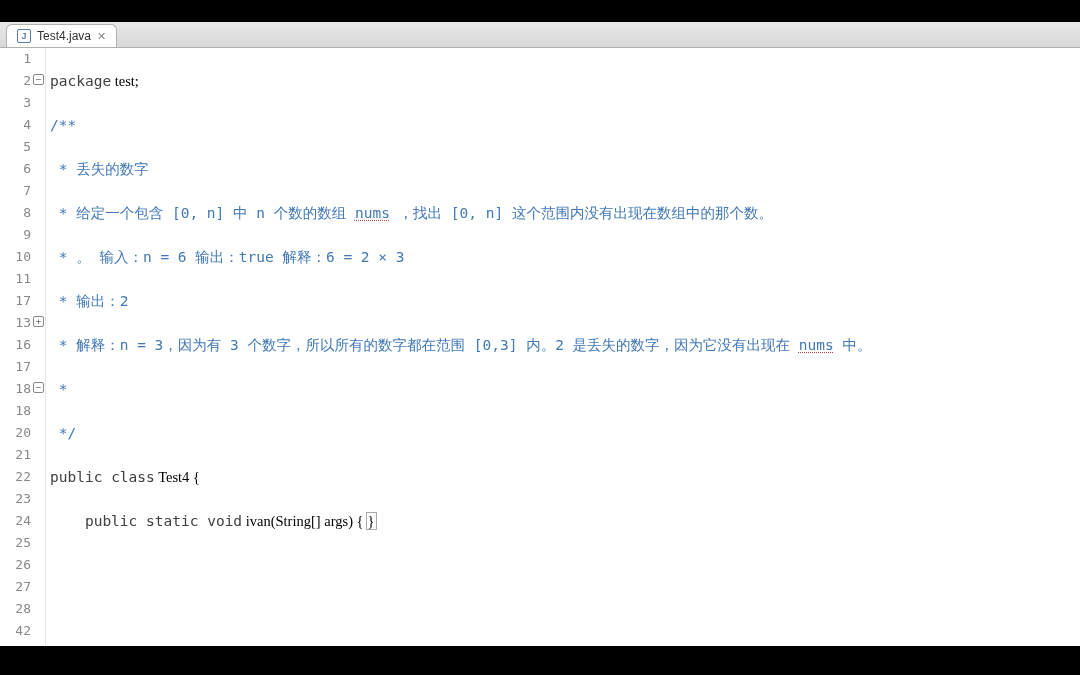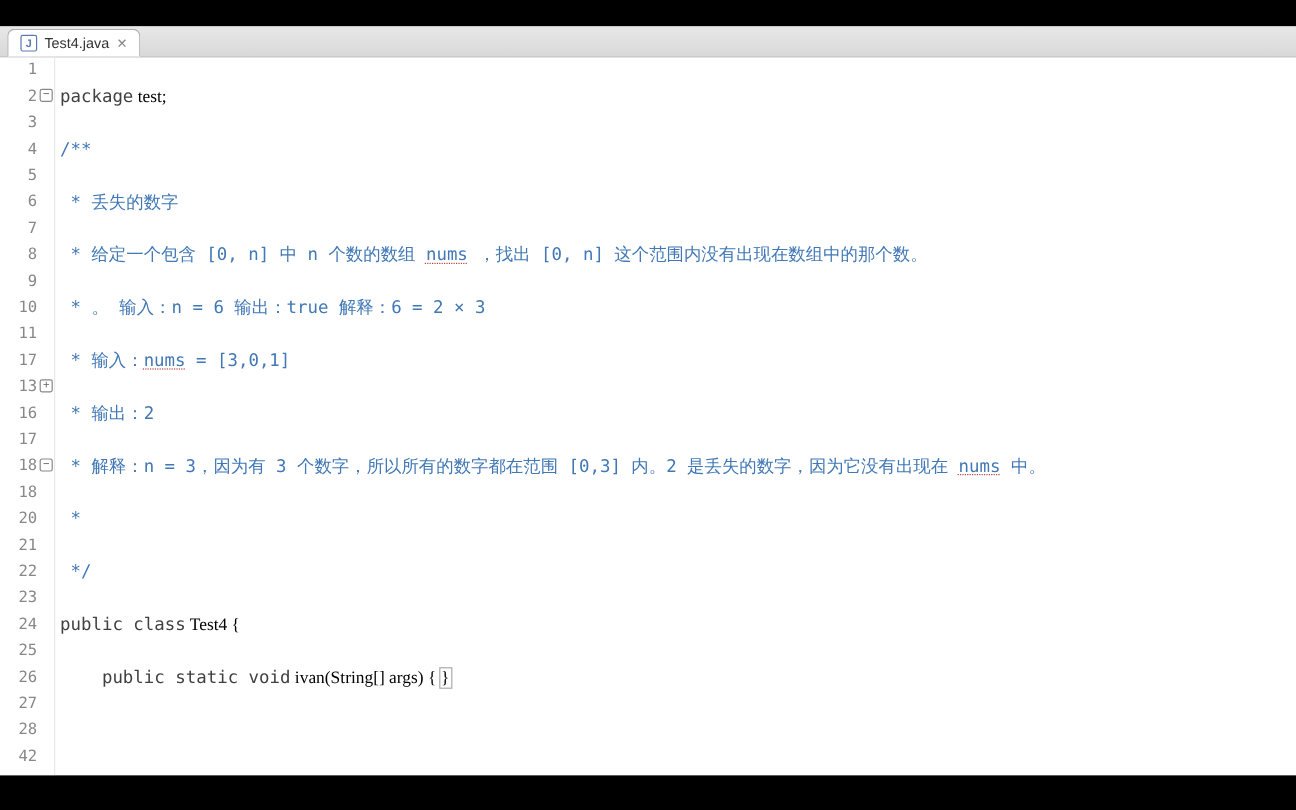--- a/index.html
+++ b/index.html
@@ -151,21 +151,20 @@
       <div class="gutter-line"><span>28</span></div>
       <div class="gutter-line"><span>42</span></div>
     </div>
 
     <div class="code">
 <div class="code-line"><span class="kw">package</span><span class="black"> test;</span></div>
 <div class="code-line"><span class="comment">/**</span></div>
 <div class="code-line"><span class="comment"> * 丢失的数字</span></div>
 <div class="code-line"><span class="comment"> * 给定一个包含 [0, n] 中 n 个数的数组 </span><span class="comment str-underline">nums</span><span class="comment"> ，找出 [0, n] 这个范围内没有出现在数组中的那个数。</span></div>
 <div class="code-line"><span class="comment"> * 。 输入：n = 6 输出：true 解释：6 = 2 × 3</span></div>
-<div class="code-line"><span class="comment"> * 输入：</span><span class="comment str-underline">nums</span><span class="comment"> = [3,0,1]</span></div>
 <div class="code-line"><span class="comment"> * 输出：2</span></div>
 <div class="code-line"><span class="comment"> * 解释：n = 3，因为有 3 个数字，所以所有的数字都在范围 [0,3] 内。2 是丢失的数字，因为它没有出现在 </span><span class="comment str-underline">nums</span><span class="comment"> 中。</span></div>
 <div class="code-line"><span class="comment"> *</span></div>
 <div class="code-line"><span class="comment"> */</span></div>
 <div class="code-line"><span class="kw">public</span> <span class="kw">class</span><span class="black"> Test4 {</span></div>
 <div class="code-line">    <span class="kw">public</span> <span class="kw">static</span> <span class="kw">void</span><span class="black"> ivan(String[] args) {</span><span class="black" style="border:1px solid #aaa;padding:0 1px;margin-left:2px;">}</span></div>
 <div class="code-line"><span></span></div>
 
 
 

